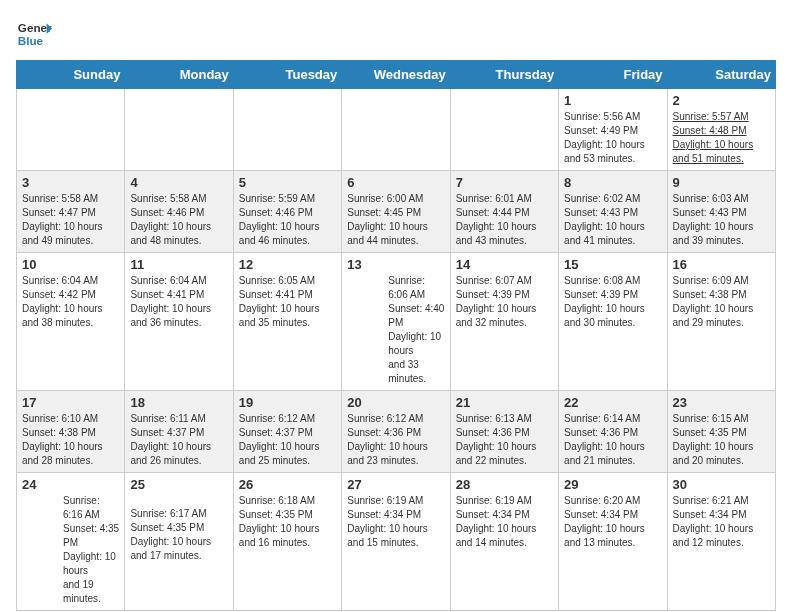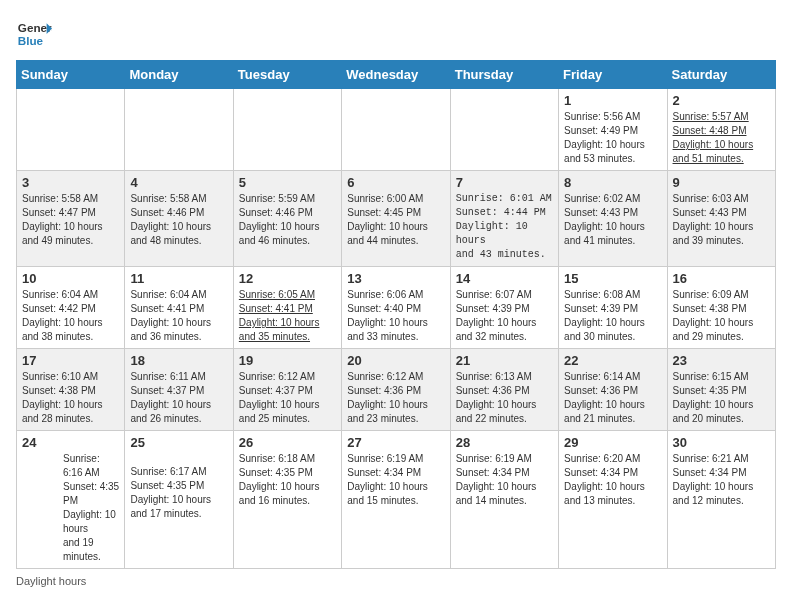--- a/index.html
+++ b/index.html
@@ -41,21 +41,21 @@
       width: 100%;
       border-collapse: collapse;
       table-layout: fixed;
     }
     th {
       background-color: #2980b9;
       color: #fff;
       font-size: 13px;
       font-weight: bold;
       padding: 6px 4px;
-      text-align: left;
+      text-align: right;
       border: 1px solid #2980b9;
     }
     td {
       border: 1px solid #ccc;
       vertical-align: top;
       padding: 4px 5px;
       font-size: 10.5px;
       color: #333;
       height: 80px;
     }
@@ -153,21 +153,21 @@
         </td>
         <td class="shaded">
           <span class="day-num">6</span>
           <div class="day-info" style="white-space: pre-line;">Sunrise: 6:00 AM
 Sunset: 4:45 PM
 Daylight: 10 hours
 and 44 minutes.</div>
         </td>
         <td class="shaded">
           <span class="day-num">7</span>
-          <div class="day-info" style="white-space: pre-line; font-family: Liberation Mono, monospace;">Sunrise: 6:01 AM
+          <div class="day-info" style="white-space: pre-line;">Sunrise: 6:01 AM
 Sunset: 4:44 PM
 Daylight: 10 hours
 and 43 minutes.</div>
         </td>
         <td class="shaded">
           <span class="day-num">8</span>
           <div class="day-info" style="white-space: pre-line;">Sunrise: 6:02 AM
 Sunset: 4:43 PM
 Daylight: 10 hours
 and 41 minutes.</div>
@@ -190,28 +190,28 @@
         </td>
         <td>
           <span class="day-num">11</span>
           <div class="day-info" style="white-space: pre-line;">Sunrise: 6:04 AM
 Sunset: 4:41 PM
 Daylight: 10 hours
 and 36 minutes.</div>
         </td>
         <td>
           <span class="day-num">12</span>
-          <div class="day-info" style="white-space: pre-line; text-decoration: underline;">Sunrise: 6:05 AM
+          <div class="day-info" style="white-space: pre-line;">Sunrise: 6:05 AM
 Sunset: 4:41 PM
 Daylight: 10 hours
 and 35 minutes.</div>
         </td>
         <td>
           <span class="day-num">13</span>
-          <div class="day-info" style="white-space: pre-line;">Sunrise: 6:06 AM
+          <div class="day-info" style="white-space: pre-line; margin-left: 41px;">Sunrise: 6:06 AM
 Sunset: 4:40 PM
 Daylight: 10 hours
 and 33 minutes.</div>
         </td>
         <td>
           <span class="day-num">14</span>
           <div class="day-info" style="white-space: pre-line;">Sunrise: 6:07 AM
 Sunset: 4:39 PM
 Daylight: 10 hours
 and 32 minutes.</div>

